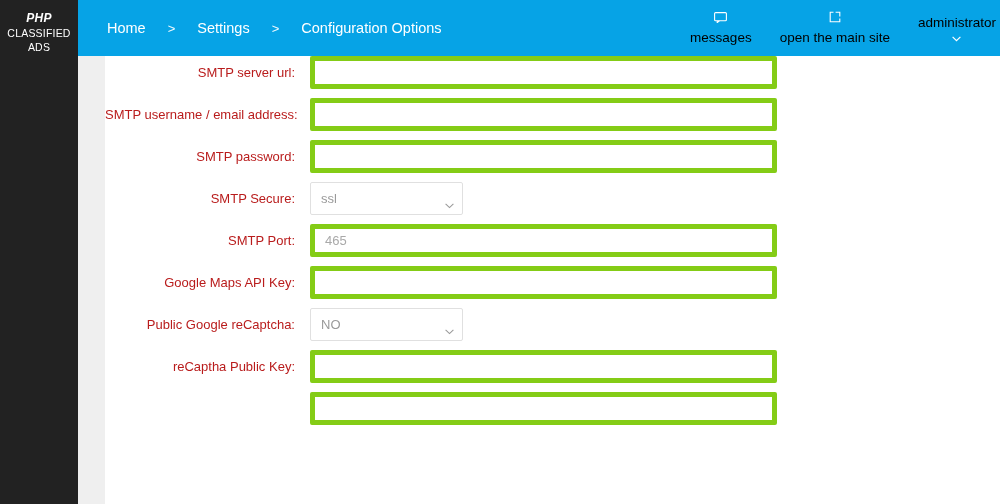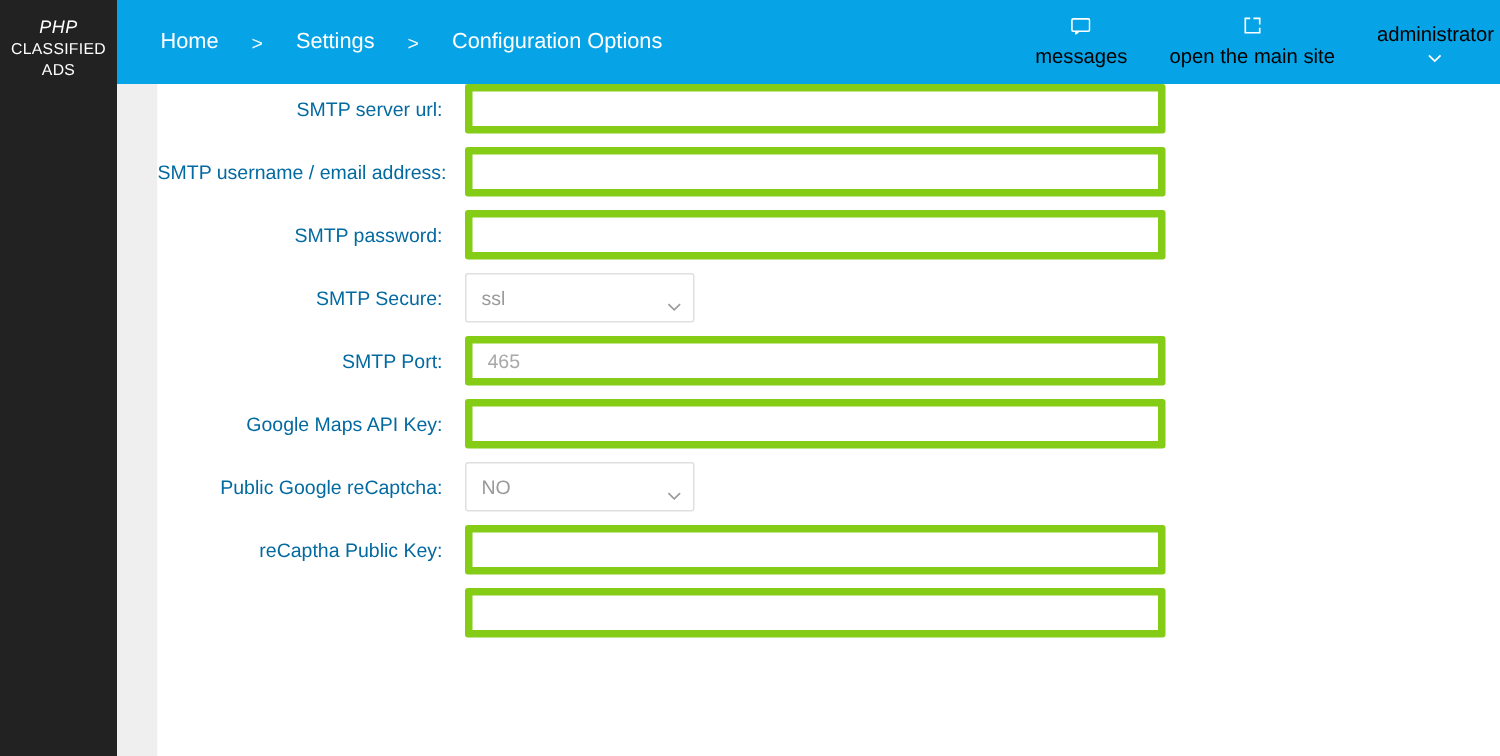--- a/index.html
+++ b/index.html
@@ -33,21 +33,21 @@
   .brand {
     padding-top: 11px;
     text-align: center;
     color: #ffffff;
     line-height: 1.32;
     user-select: none;
   }
   .brand-php {
     display: block;
     font-style: italic;
-    font-weight: normal;
+    font-weight: bold;
     font-size: 12px;
     letter-spacing: .3px;
   }
   .brand-line2, .brand-line3 {
     display: block;
     font-size: 10.5px;
     letter-spacing: .2px;
   }
 
   
@@ -156,21 +156,21 @@
     height: 42px;
   }
 
   .form-label {
     position: absolute;
     left: 0;
     width: 190px;
     top: 8px;
     text-align: right;
     font-size: 13px;
-    color: #0369a1;
+    color: #b91c1c;
     line-height: 17px;
     white-space: nowrap;
   }
 
   .field {
     position: absolute;
     left: 205px;
     top: 0;
     height: 33px;
     background: #ffffff;

